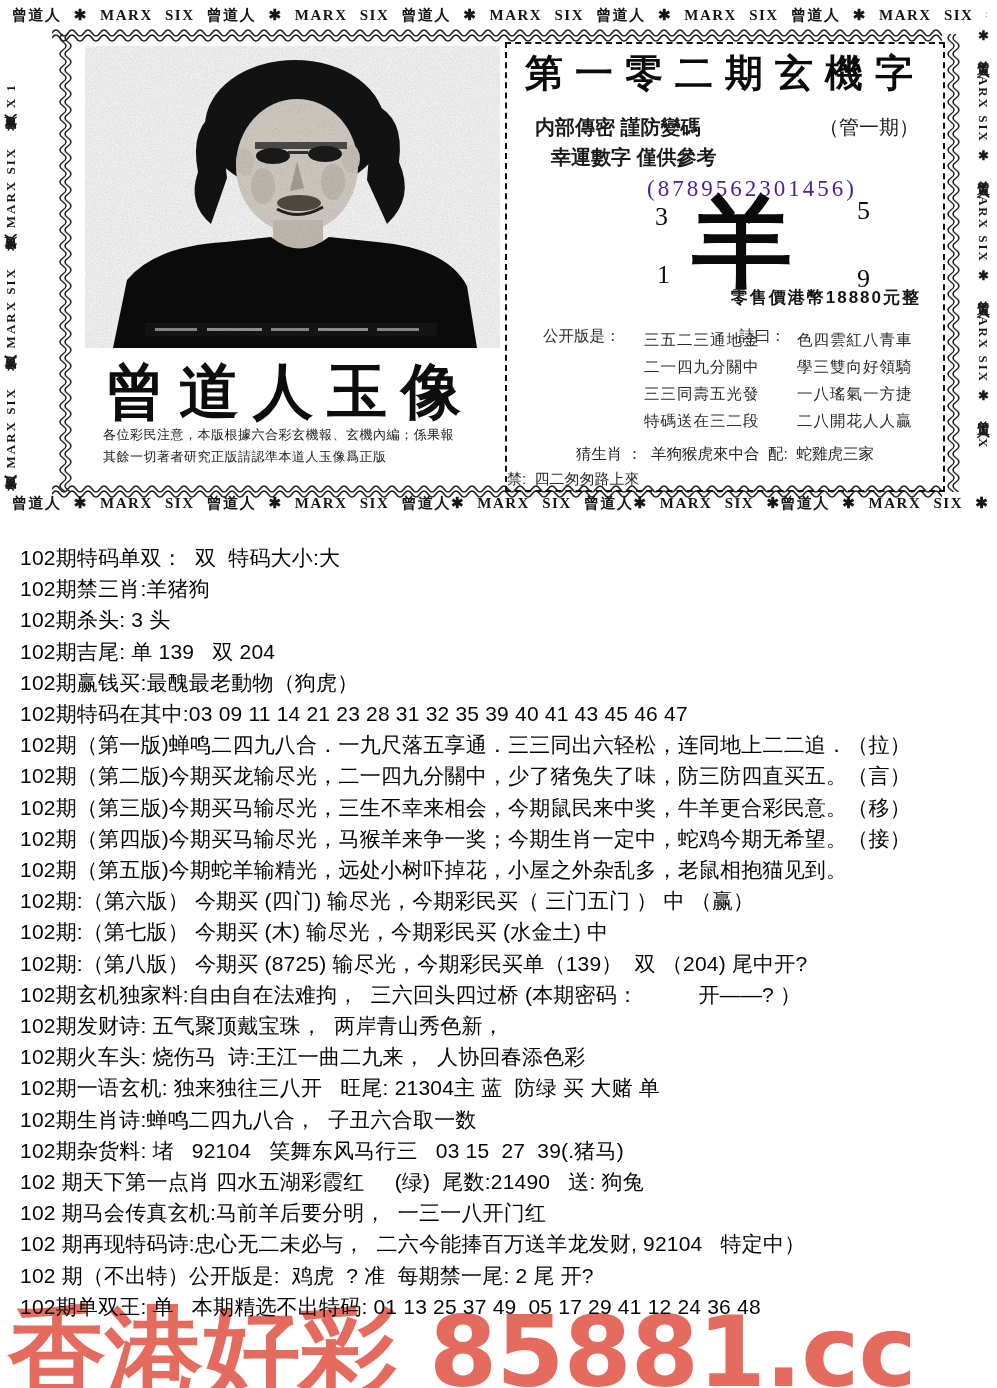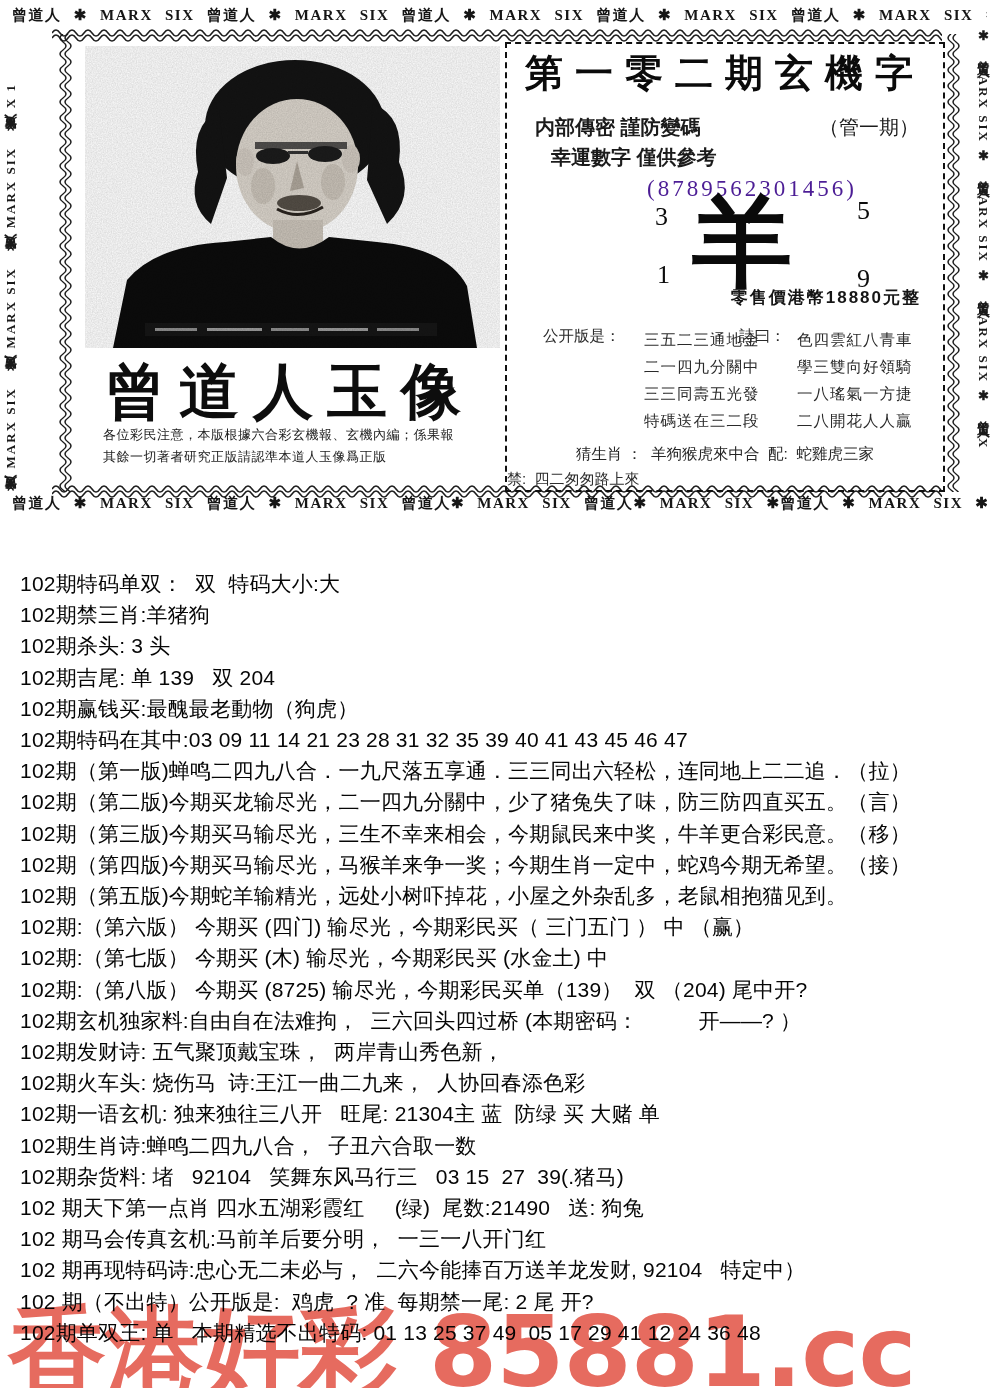--- a/index.html
+++ b/index.html
@@ -41,21 +41,21 @@
   .mb-poems{position:absolute;left:0;top:282px;width:100%;font-size:15.5px;color:#2a2a2a;}
   .mb-col{position:absolute;top:0;}
   .mb-col-left{left:36px;} .mb-col-right{left:232px;}
   .mb-col .lbl{position:absolute;left:0;top:0;white-space:nowrap;}
   .mb-col .plines{margin-left:101px;}
   .mb-col-right .plines{margin-left:58px;}
   .poem-line{line-height:27px;white-space:nowrap;letter-spacing:1px;}
   .mb-zline{position:absolute;left:0;top:400px;width:100%;text-align:center;font-size:15.5px;color:#262626;white-space:pre;}
   .mb-ban{position:absolute;left:0;top:426px;width:100%;font-size:15px;color:#2c2c2c;white-space:pre;}
   
-  .body-lines{position:absolute;left:20px;top:568px;width:966px;}
+  .body-lines{position:absolute;left:20px;top:542px;width:966px;}
   .body-line{font-size:21px;line-height:31.2px;white-space:pre;color:#060606;letter-spacing:0.2px;}
   
   .watermark{position:absolute;left:8px;top:1288px;width:985px;white-space:nowrap;z-index:9;
         font-family:"DejaVu Sans","Liberation Sans",sans-serif;font-weight:bold;font-size:98px;
         color:#e14a3c;opacity:0.82;mix-blend-mode:multiply;letter-spacing:-1px;}
 </style>
 </head>
 <body>
 
 <div class="page">

